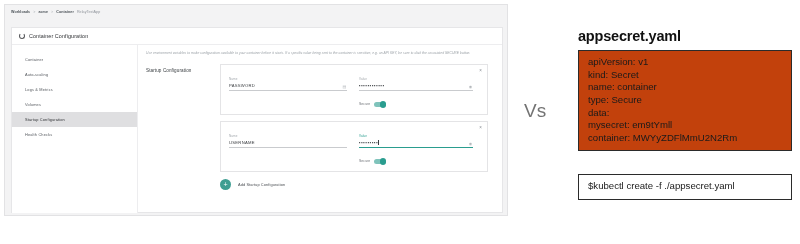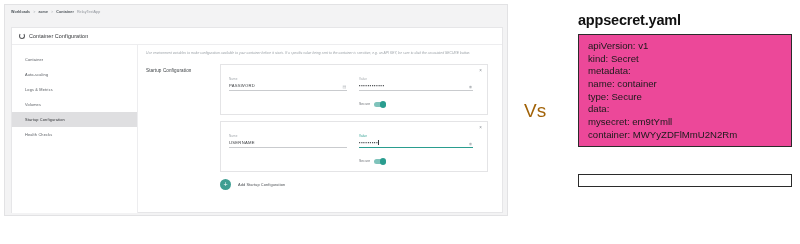--- a/index.html
+++ b/index.html
@@ -134,34 +134,34 @@
   .add-btn {
     width: 11px; height: 11px; border-radius: 50%;
     background: #3f9e92; color: #fff;
     font-size: 7px; line-height: 11px; text-align: center;
   }
   .add-lbl { font-size: 3.9px; color: #4a4e53; letter-spacing: .1px; }
 
   
   .vs {
     position: absolute; left: 524px; top: 100px;
-    font-size: 19px; color: #a16207;
+    font-size: 19px; color: #737373;
     font-family: "Liberation Sans", sans-serif;
   }
 
   
-  .right { position: absolute; left: 578px; top: 12px; width: 214px; }
+  .right { position: absolute; left: 578px; top: 28px; width: 214px; }
   .yaml-title {
     font-size: 14.5px; font-weight: bold; color: #111;
     letter-spacing: -.2px; margin-bottom: 6px;
   }
   .yaml-box {
     border: 1.5px solid #2b2b2b;
     padding: 5px 0 5px 9px;
-    background: #ec4899;
+    background: #c2410c;
   }
   .yaml-line {
     font-size: 9.6px; color: #1a1a1a; line-height: 1.32;
     white-space: pre; font-family: "Liberation Sans", sans-serif;
   }
   .cmd-box {
     position: absolute; left: 578px; top: 174px; width: 214px;
     border: 1.5px solid #2b2b2b;
     padding: 5px 8px 6px 9px; background: #fff;
   }
@@ -274,25 +274,25 @@
     </div>
   </div>
 
   <div class="vs">Vs</div>
 
   <div class="right">
     <div class="yaml-title">appsecret.yaml</div>
     <div class="yaml-box">
       <div class="yaml-line">apiVersion: v1</div>
       <div class="yaml-line">kind: Secret</div>
-      <div class="yaml-line">metadata:</div>
       <div class="yaml-line">name: container</div>
       <div class="yaml-line">type: Secure</div>
       <div class="yaml-line">data:</div>
       <div class="yaml-line">mysecret: em9tYmll</div>
       <div class="yaml-line">container: MWYyZDFlMmU2N2Rm</div>
     </div>
   </div>
 
   <div class="cmd-box">
+    <div class="cmd-line">$kubectl create -f ./appsecret.yaml</div>
   </div>
 
 </div>
 
 </body></html>

